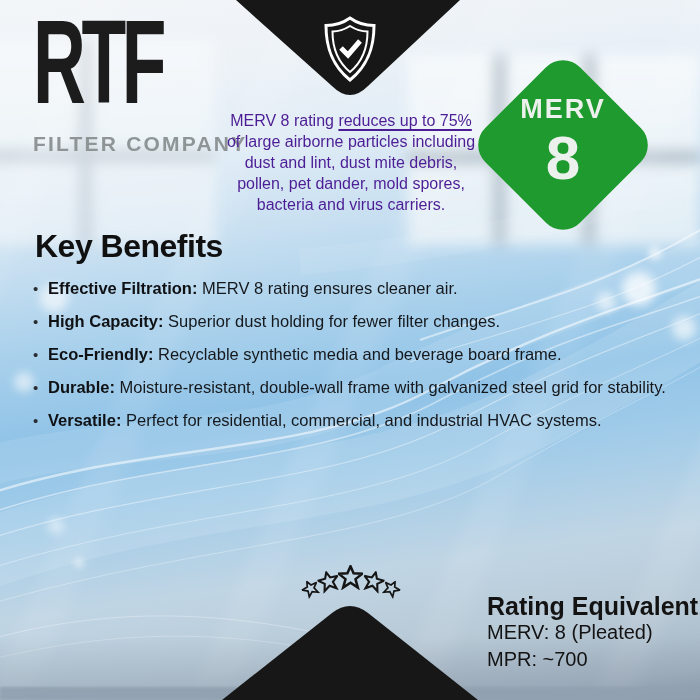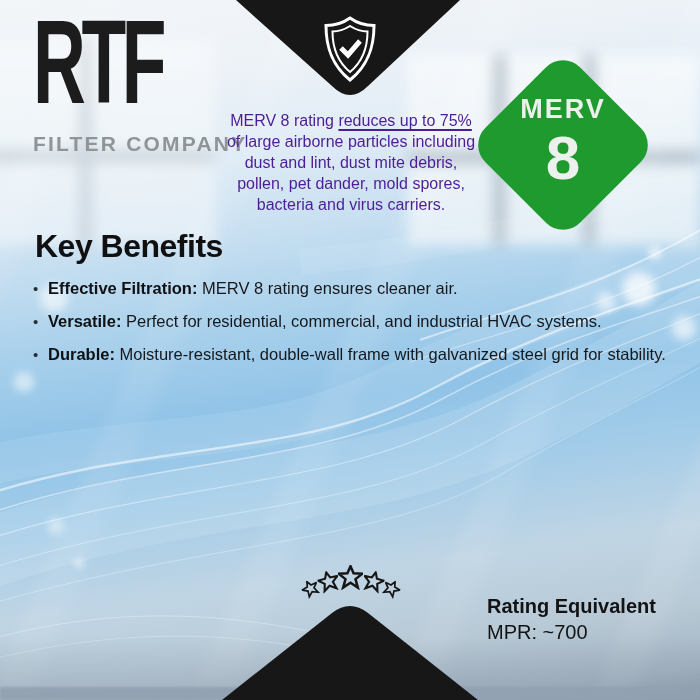--- a/index.html
+++ b/index.html
@@ -57,21 +57,21 @@
   .benefits{position:absolute;left:28px;top:268px;width:636px;margin:4px;padding:0;list-style:none;}
   .benefits li{position:relative;padding-left:16px;font-size:16.5px;line-height:33px;color:#15181c;}
   .benefits li::before{content:"\2022";position:absolute;left:1px;top:0;font-size:15px;color:#2a2e33;}
   .benefits b{color:#0f1114;}
 
   
   .stars{position:absolute;left:302px;top:565px;width:98px;height:42px;}
   .star{position:absolute;}
   .tri-svg{position:absolute;left:0;bottom:0;}
   .rating{position:absolute;left:487px;top:593px;color:#131313;}
-  .rating-h{font-size:20px;font-weight:bold;line-height:26px;}
+  .rating-h{font-size:25px;font-weight:bold;line-height:26px;}
   .rating-line{font-size:20px;line-height:27px;}
 </style>
 </head>
 <body>
 
 <div class="canvas">
 
   <div class="bg-base"></div>
   <div class="bg-windows">
     <div class="win win-r">
@@ -137,22 +137,24 @@
   <div class="merv-diamond">
     <div class="merv-inner">
       <div class="merv-label">MERV</div>
       <div class="merv-value">8</div>
     </div>
   </div>
 
   <div class="benefits-h">Key Benefits</div>
   <ul class="benefits">
     <li><b>Effective Filtration:</b><span> MERV 8 rating ensures cleaner air.</span></li>
+    <li><b>High Capacity:</b><span> Superior dust holding for fewer filter changes.</span></li>
+    <li><b>Eco-Friendly:</b><span> Recyclable synthetic media and beverage board frame.</span></li>
+    <li><b>Durable:</b><span> Moisture-resistant, double-wall frame with galvanized steel grid for stability.</span></li>
     <li><b>Versatile:</b><span> Perfect for residential, commercial, and industrial HVAC systems.</span></li>
-    <li><b>Durable:</b><span> Moisture-resistant, double-wall frame with galvanized steel grid for stability.</span></li>
   </ul>
 
   <div class="stars">
     <svg class="star" style="left:0;top:15px;transform:rotate(-28deg)" width="17" height="17" viewBox="0 0 20 20">
         <path d="M10,1 L12.47,6.6 L19.51,6.91 L13.99,11.3 L15.88,18.09 L10,14.2 L4.12,18.09 L6.01,11.3 L0.49,6.91 L7.53,6.6 Z" fill="none" stroke="#151515" stroke-width="2"></path>
       </svg>
     <svg class="star" style="left:16px;top:6px;transform:rotate(-14deg)" width="21" height="21" viewBox="0 0 20 20">
         <path d="M10,1 L12.47,6.6 L19.51,6.91 L13.99,11.3 L15.88,18.09 L10,14.2 L4.12,18.09 L6.01,11.3 L0.49,6.91 L7.53,6.6 Z" fill="none" stroke="#151515" stroke-width="2"></path>
       </svg>
     <svg class="star" style="left:36px;top:0;transform:rotate(0deg)" width="25" height="25" viewBox="0 0 20 20">
@@ -165,16 +167,17 @@
         <path d="M10,1 L12.47,6.6 L19.51,6.91 L13.99,11.3 L15.88,18.09 L10,14.2 L4.12,18.09 L6.01,11.3 L0.49,6.91 L7.53,6.6 Z" fill="none" stroke="#151515" stroke-width="2"></path>
       </svg>
   </div>
 
   <svg class="tri-svg" width="700" height="100" viewBox="0 0 700 100">
     <path d="M222,100 L332,13 Q350,-1 368,13 L478,100 Z" fill="#171717"></path>
   </svg>
 
   <div class="rating">
     <div class="rating-h">Rating Equivalent</div>
+    <div class="rating-line">MERV: 8 (Pleated)</div>
     <div class="rating-line">MPR: ~700</div>
   </div>
 
 </div>
 
 </body></html>

